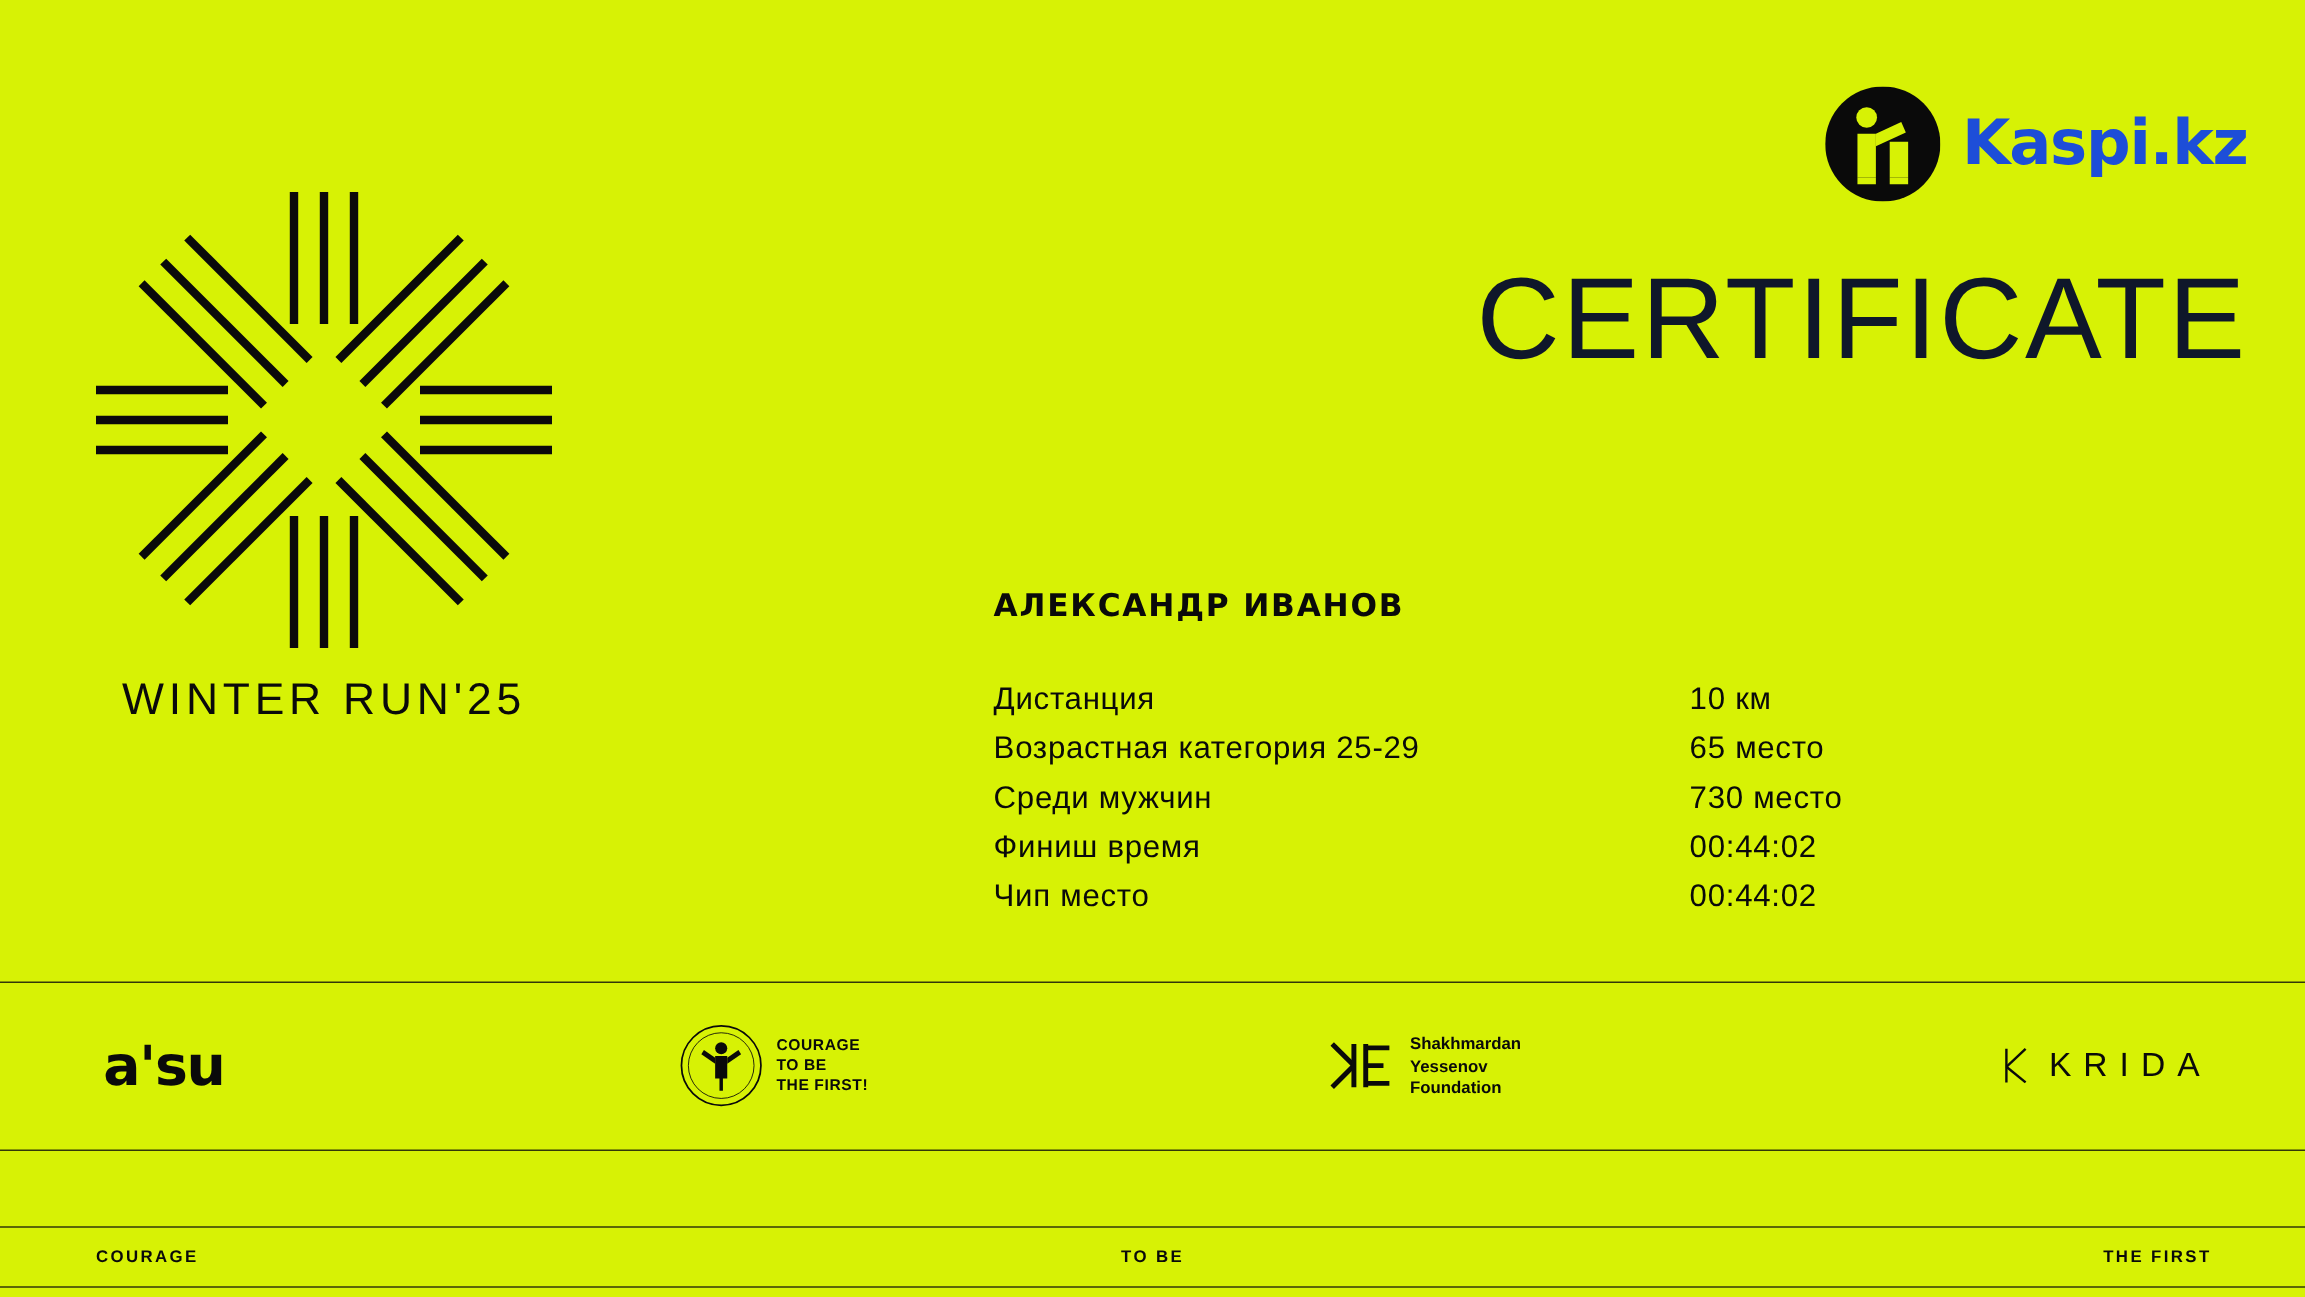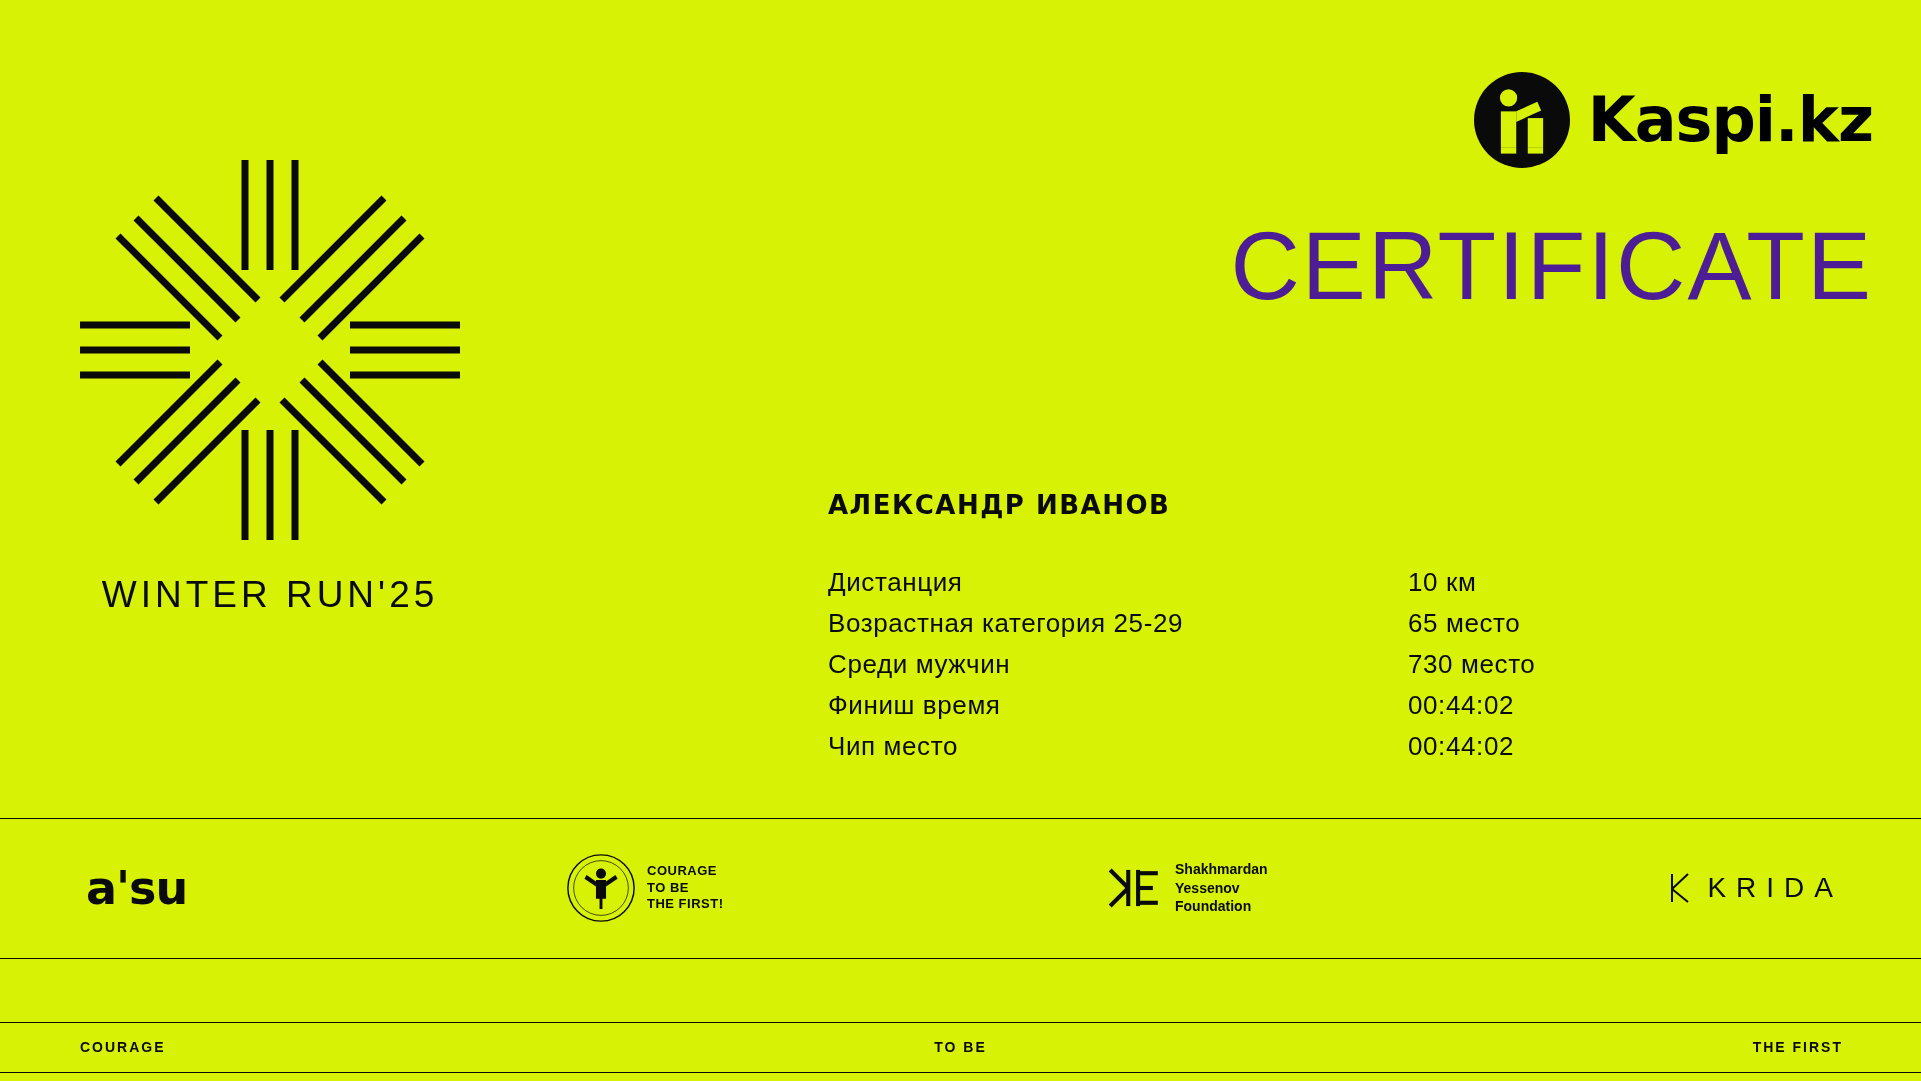--- a/index.html
+++ b/index.html
@@ -29,57 +29,57 @@
     display: flex;
     align-items: center;
     gap: 18px;
   }
   .kaspi-mark {
     width: 96px;
     height: 96px;
     flex: 0 0 auto;
   }
   .kaspi-word {
-    font-size: 62px;
+    font-size: 52px;
     font-weight: 700;
     letter-spacing: -1px;
     line-height: 1;
-    color: #000000;
+    color: #1d4ed8;
     font-family: "DejaVu Sans", sans-serif;
   }
 
   
   .cert-title {
     position: absolute;
     top: 218px;
     right: 48px;
     font-size: 96px;
     line-height: 1;
     letter-spacing: 2px;
     font-weight: 400;
     font-family: "Liberation Sans", sans-serif;
-    color: #4c1d95;
+    color: #0f172a;
     white-space: nowrap;
   }
 
   
   .emblem-block {
     position: absolute;
     left: 60px;
     top: 150px;
     width: 420px;
   }
   .emblem {
     width: 400px;
     height: 400px;
     display: block;
     margin-left: 10px;
   }
   .emblem-caption {
-    margin-top: 24px;
+    margin-top: 12px;
     font-size: 37px;
     letter-spacing: 4px;
     font-weight: 500;
     text-align: center;
     font-family: "Liberation Sans", sans-serif;
   }
 
   
   .details {
     position: absolute;

